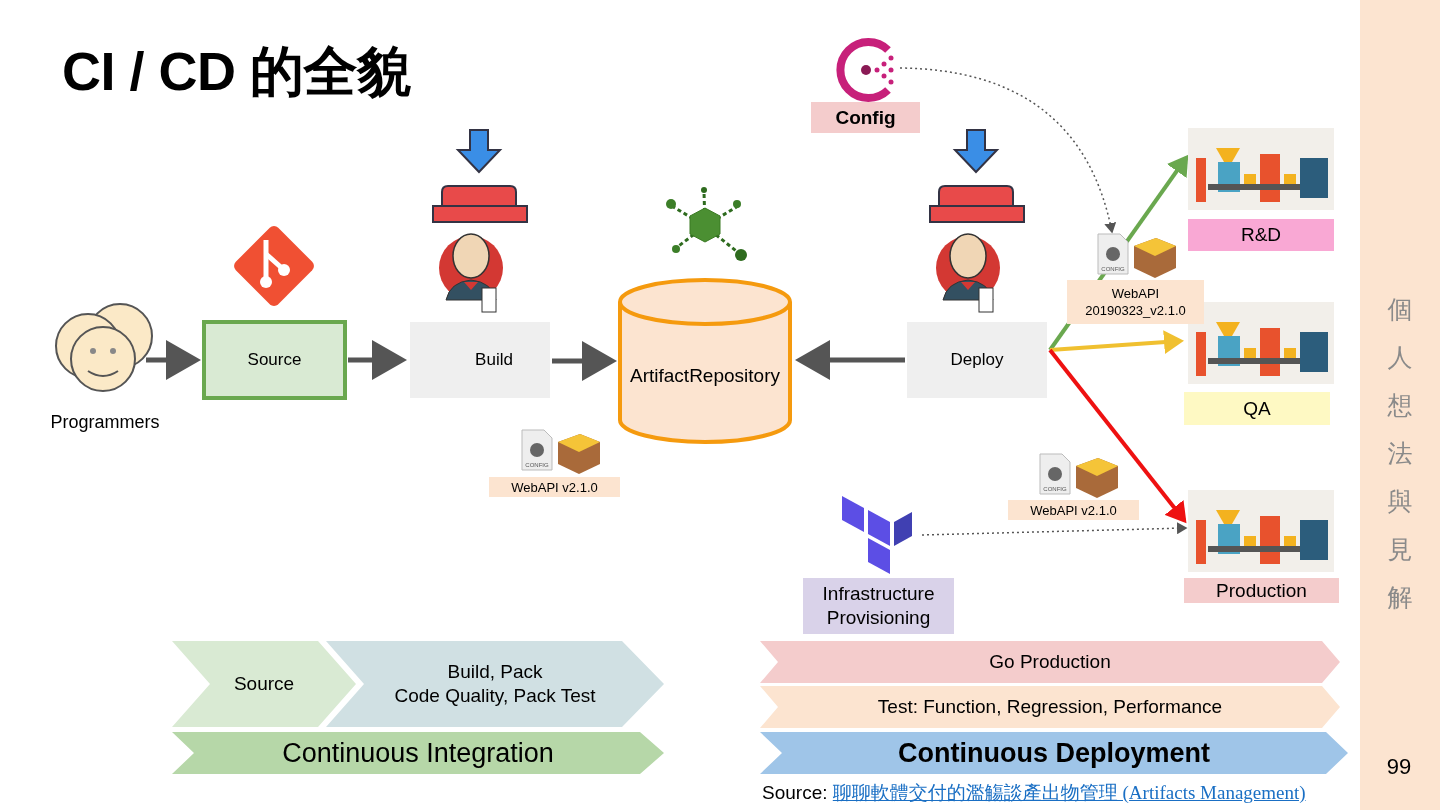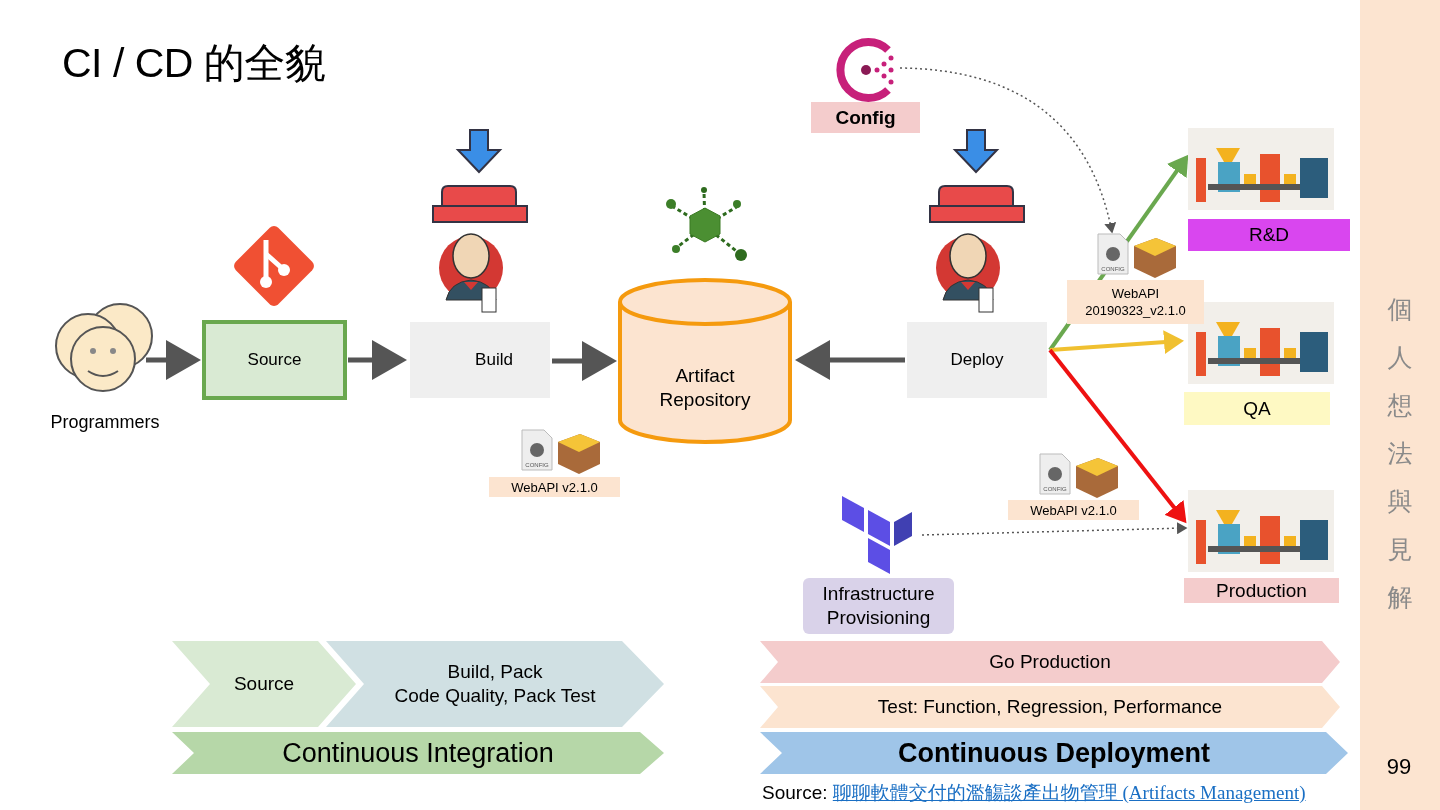--- a/index.html
+++ b/index.html
@@ -1,19 +1,19 @@
 <!DOCTYPE html>
 <html><head>
 <meta charset="utf-8">
 <style>
   html, body { margin:0; padding:0; }
   body { width:1440px; height:810px; position:relative; overflow:hidden; background:#ffffff;
          font-family:"Liberation Sans", sans-serif; color:#000; }
   .abs { position:absolute; }
-  .title { left:62px; top:36px; font-size:41px; font-weight:normal; letter-spacing:-0.5px; white-space:nowrap; }
+  .title { left:62px; top:36px; font-size:54px; font-weight:bold; letter-spacing:-0.5px; white-space:nowrap; }
   .side-panel { left:1360px; top:0; width:80px; height:810px; background:#fce4d0; }
   .side-text { left:1380px; top:286px; width:40px; font-size:25px; color:#8a8a8a; line-height:48px; text-align:center;
                font-family:"DejaVu Sans", sans-serif; }
   .page-num { left:1372px; top:754px; width:54px; text-align:center; font-size:22px; color:#000000; }
   .box { display:flex; align-items:center; justify-content:center; text-align:center; font-size:17px; box-sizing:border-box; }
   .label-small { font-size:13px; background:#fce4d0; display:flex; align-items:center; justify-content:center; text-align:center; line-height:17px; }
   .source-line { left:762px; top:780px; font-size:19px; white-space:nowrap; }
   .source-line a { color:#1a6fc4; text-decoration:underline; font-family:"Liberation Serif", serif; font-size:19px; }
   .chev-text { position:absolute; display:flex; align-items:center; justify-content:center; text-align:center; }
   svg { position:absolute; left:0; top:0; }
@@ -218,45 +218,45 @@
 </svg>
 
 <div class="abs" style="left:30px; top:412px; width:150px; text-align:center; font-size:18px;">Programmers</div>
 
 <div class="abs box" style="left:206px; top:324px; width:137px; height:72px;">
   <span>Source</span>
 </div>
 <div class="abs box" style="left:410px; top:322px; width:140px; height:76px;padding-left:28px;">
   <span>Build</span>
 </div>
-<div class="abs box" style="left:620px; top:340px; width:170px; height:72px; flex-direction:column; font-size:19px; line-height:24px;justify-content:flex-end;">
+<div class="abs box" style="left:620px; top:340px; width:170px; height:72px; flex-direction:row; font-size:19px; line-height:24px;">
   <span>Artifact</span>
   <span>Repository</span>
 </div>
 <div class="abs box" style="left:907px; top:322px; width:140px; height:76px;">
   <span>Deploy</span>
 </div>
 
 <div class="abs box" style="left:811px; top:102px; width:109px; height:31px; background:#f4cccc; font-weight:bold; font-size:19px;">
   <span>Config</span>
 </div>
 
-<div class="abs box" style="left:803px; top:578px; width:151px; height:56px; background:#d9d2e9; font-size:19px; flex-direction:column; line-height:24px;border-radius:6px;">
+<div class="abs box" style="left:803px; top:578px; width:151px; height:56px; background:#d9d2e9; font-size:19px; flex-direction:column; line-height:24px;">
   <span>Infrastructure</span>
   <span>Provisioning</span>
 </div>
 
 <div class="abs label-small" style="left:489px; top:477px; width:131px; height:20px;">WebAPI v2.1.0</div>
 <div class="abs label-small" style="left:1067px; top:280px; width:137px; height:44px; flex-direction:column;">
   <span>WebAPI</span>
   <span>20190323_v2.1.0</span>
 </div>
 <div class="abs label-small" style="left:1008px; top:500px; width:131px; height:20px;">WebAPI v2.1.0</div>
 
-<div class="abs box" style="left:1188px; top:219px; width:162px; height:32px; background:#d946ef; font-size:19px;">R&amp;D</div>
+<div class="abs box" style="left:1188px; top:219px; width:146px; height:32px; background:#f9a8d4; font-size:19px;">R&amp;D</div>
 <div class="abs box" style="left:1184px; top:392px; width:146px; height:33px; background:#fef9c3; font-size:19px;">QA</div>
 <div class="abs box" style="left:1184px; top:578px; width:155px; height:25px; background:#f4cccc; font-size:19px;">Production</div>
 
 <div class="chev-text" style="left:200px; top:641px; width:128px; height:86px; font-size:19px;">Source</div>
 <div class="chev-text" style="left:360px; top:641px; width:270px; height:86px; font-size:19px; flex-direction:column; line-height:24px;">
   <span>Build, Pack</span>
   <span>Code Quality, Pack Test</span>
 </div>
 <div class="chev-text" style="left:172px; top:732px; width:492px; height:42px; font-size:27px;">Continuous Integration</div>
 

